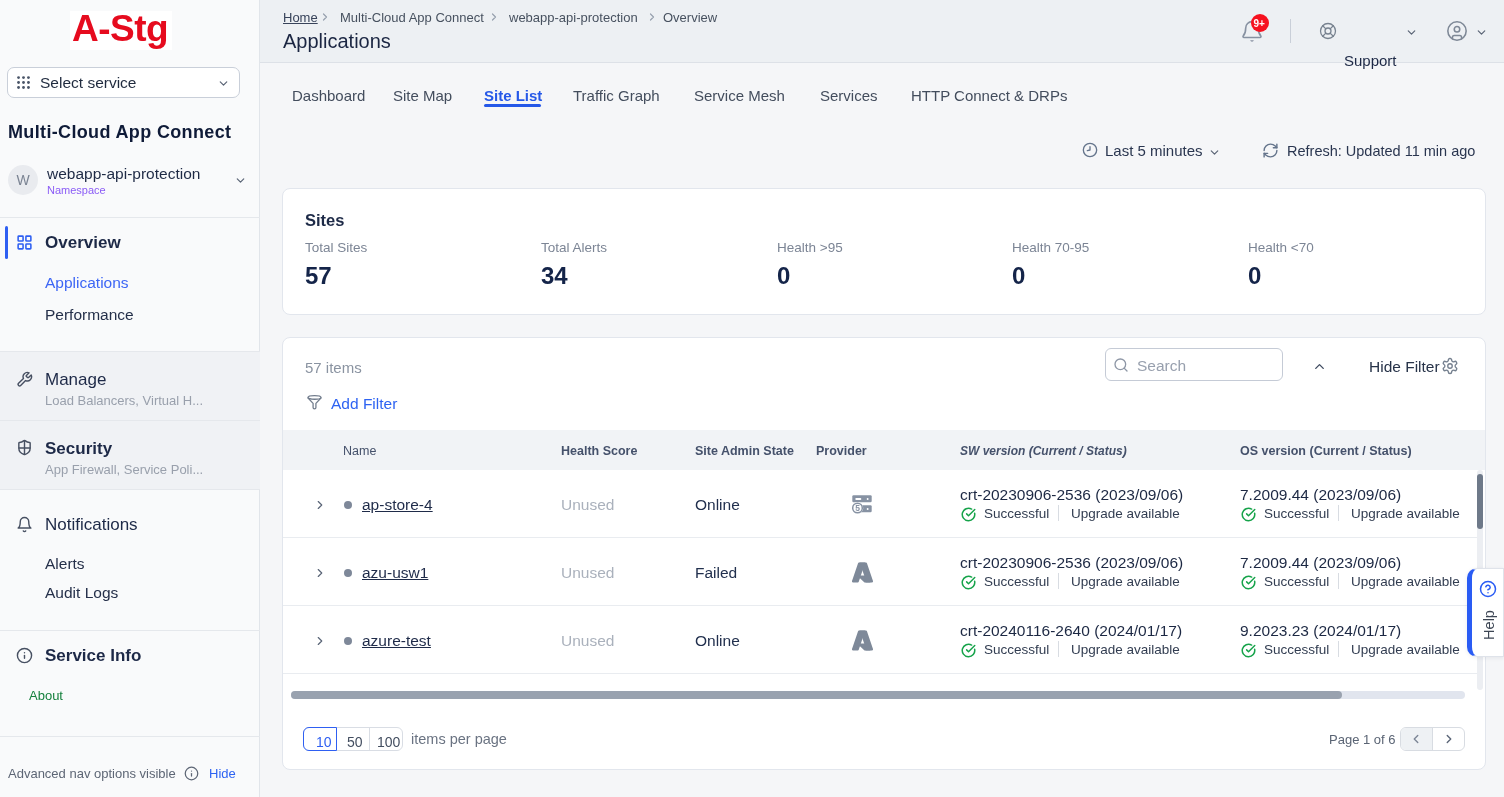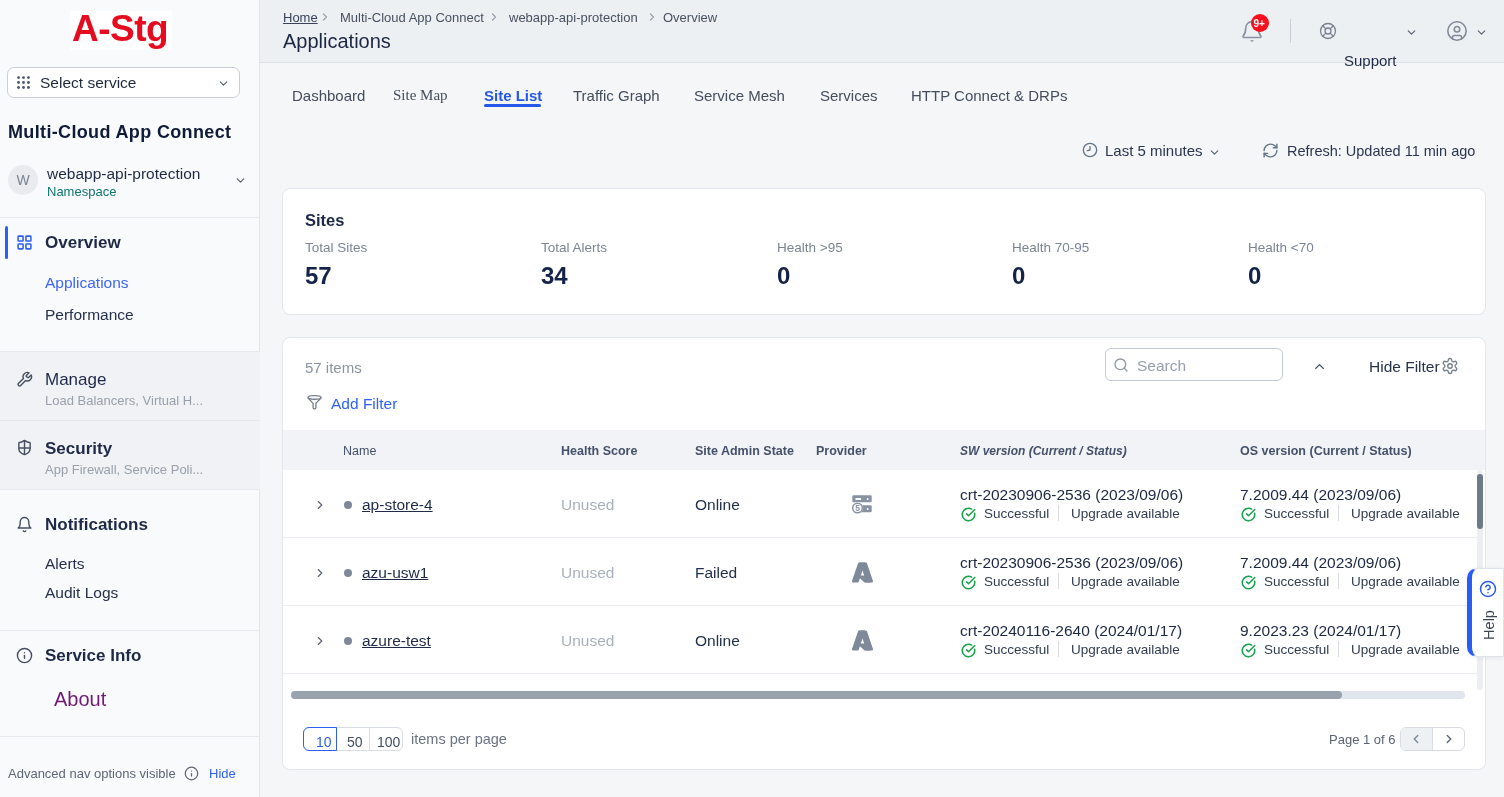--- a/index.html
+++ b/index.html
@@ -56,21 +56,21 @@
 <svg class="abs" style="left:1446px;top:20px;" width="22" height="22" viewBox="0 0 24 24" stroke-linecap="round" stroke-linejoin="round" fill="none" stroke="#7e8896" stroke-width="1.7">
       <circle cx="12" cy="12" r="10"></circle>
       <circle cx="12" cy="10" r="3"></circle>
       <path d="M7 20.662V19a2 2 0 0 1 2-2h6a2 2 0 0 1 2 2v1.662"></path>
     </svg>
 <svg class="abs" style="left:1475px;top:26px;" width="13" height="13" viewBox="0 0 24 24" stroke-linecap="round" stroke-linejoin="round" fill="none" stroke="#5a6475" stroke-width="2.2">
       <polyline points="6 9 12 15 18 9"></polyline>
     </svg>
 
 <div class="t" style="left:292px;top:88px;font-size:15px;color:#434d5d;">Dashboard</div>
-<div class="t" style="left:393px;top:88px;font-size:15px;color:#434d5d;font-family:Liberation Serif, serif;">Site Map</div>
+<div class="t" style="left:393px;top:88px;font-size:15px;color:#434d5d;">Site Map</div>
 <div class="t" style="left:484px;top:88px;font-size:15px;font-weight:700;color:#2558e8;">Site List</div>
 <div class="abs" style="left:484px;top:104px;width:57px;height:3px;background:#2558e8;border-radius:2px;"></div>
 <div class="t" style="left:573px;top:88px;font-size:15px;color:#434d5d;">Traffic Graph</div>
 <div class="t" style="left:694px;top:88px;font-size:15px;color:#434d5d;">Service Mesh</div>
 <div class="t" style="left:820px;top:88px;font-size:15px;color:#434d5d;">Services</div>
 <div class="t" style="left:911px;top:88px;font-size:15px;color:#434d5d;">HTTP Connect &amp; DRPs</div>
 
 <svg class="abs" style="left:1082px;top:142px;" width="16" height="16" viewBox="0 0 24 24" stroke-linecap="round" stroke-linejoin="round" fill="none" stroke="#64748b" stroke-width="2">
       <circle cx="12" cy="12" r="10"></circle>
       <polyline points="12 7 12 12 8 13"></polyline>
@@ -282,21 +282,21 @@
 <div class="t" style="left:40px;top:75px;font-size:15.5px;color:#1f2a3e;">Select service</div>
 <svg class="abs" style="left:217px;top:77px;" width="13" height="13" viewBox="0 0 24 24" stroke-linecap="round" stroke-linejoin="round" fill="none" stroke="#5a6475" stroke-width="2.2">
       <polyline points="6 9 12 15 18 9"></polyline>
     </svg>
 
 <div class="t" style="left:8px;top:123px;font-size:18px;font-weight:700;letter-spacing:0.35px;color:#0f1b38;">Multi-Cloud App Connect</div>
 
 <div class="abs" style="left:8px;top:165px;width:30px;height:30px;border-radius:50%;background:#e9ebef;"></div>
 <div class="t" style="left:23px;top:173px;font-size:14px;color:#7b8493;transform:translateX(-50%);">W</div>
 <div class="t" style="left:47px;top:166px;font-size:15.5px;color:#1e2a45;">webapp-api-protection</div>
-<div class="t" style="left:47px;top:185px;font-size:13px;color:#0f766e;">Namespace</div>
+<div class="t" style="left:47px;top:185px;font-size:11px;color:#8b5cf6;">Namespace</div>
 <svg class="abs" style="left:234px;top:174px;" width="13" height="13" viewBox="0 0 24 24" stroke-linecap="round" stroke-linejoin="round" fill="none" stroke="#5a6475" stroke-width="2.2">
       <polyline points="6 9 12 15 18 9"></polyline>
     </svg>
 <div class="abs" style="left:0;top:217px;width:260px;height:1px;background:#e5e8ec;"></div>
 
 <div class="abs" style="left:5px;top:226px;width:3px;height:33px;background:#2e5ff2;border-radius:2px;"></div>
 <svg class="abs" style="left:16px;top:234px;" width="17" height="17" viewBox="0 0 24 24" stroke-linecap="round" stroke-linejoin="round" fill="none" stroke="#2e5ff2" stroke-width="2.2">
       <rect x="3" y="3" width="7" height="7" rx="1"></rect>
       <rect x="14" y="3" width="7" height="7" rx="1"></rect>
       <rect x="14" y="14" width="7" height="7" rx="1"></rect>
@@ -319,32 +319,32 @@
       <path d="M12 3.2v18.2"></path>
       <path d="M4.4 12.6h15.2"></path>
     </svg>
 <div class="t" style="left:45px;top:440px;font-size:17px;font-weight:600;color:#1d2947;">Security</div>
 <div class="t" style="left:45px;top:463px;font-size:13px;color:#99a0ac;">App Firewall, Service Poli...</div>
 
 <svg class="abs" style="left:16px;top:516px;" width="17" height="17" viewBox="0 0 24 24" stroke-linecap="round" stroke-linejoin="round" fill="none" stroke="#475062" stroke-width="2">
       <path d="M6 8a6 6 0 0 1 12 0c0 7 3 9 3 9H3s3-2 3-9"></path>
       <path d="M10.3 21a1.94 1.94 0 0 0 3.4 0"></path>
     </svg>
-<div class="t" style="left:45px;top:516px;font-size:17px;font-weight:700;color:#1d2947;">Notifications</div>
+<div class="t" style="left:45px;top:516px;font-size:17px;font-weight:400;color:#1d2947;">Notifications</div>
 <div class="t" style="left:45px;top:556px;font-size:15.5px;color:#25304a;">Alerts</div>
 <div class="t" style="left:45px;top:585px;font-size:15.5px;color:#25304a;">Audit Logs</div>
 <div class="abs" style="left:0;top:630px;width:260px;height:1px;background:#e5e8ec;"></div>
 
 <svg class="abs" style="left:16px;top:647px;" width="17" height="17" viewBox="0 0 24 24" stroke-linecap="round" stroke-linejoin="round" fill="none" stroke="#475062" stroke-width="2">
       <circle cx="12" cy="12" r="10"></circle>
       <path d="M12 16v-4"></path>
       <path d="M12 8h.01"></path>
     </svg>
 <div class="t" style="left:45px;top:647px;font-size:17px;font-weight:600;color:#1d2947;">Service Info</div>
-<div class="t" style="left:54px;top:689px;font-size:20px;color:#701a75;">About</div>
+<div class="t" style="left:29px;top:689px;font-size:13px;color:#15803d;">About</div>
 <div class="abs" style="left:0;top:736px;width:260px;height:1px;background:#e5e8ec;"></div>
 
 <div class="t" style="left:8px;top:767px;font-size:13px;color:#5d6675;">Advanced nav options visible</div>
 <svg class="abs" style="left:184px;top:766px;" width="15" height="15" viewBox="0 0 24 24" stroke-linecap="round" stroke-linejoin="round" fill="none" stroke="#5d6675" stroke-width="2">
       <circle cx="12" cy="12" r="10"></circle>
       <path d="M12 16v-4"></path>
       <path d="M12 8h.01"></path>
     </svg>
 <div class="t" style="left:209px;top:767px;font-size:13px;color:#2e63f2;">Hide</div>
 

